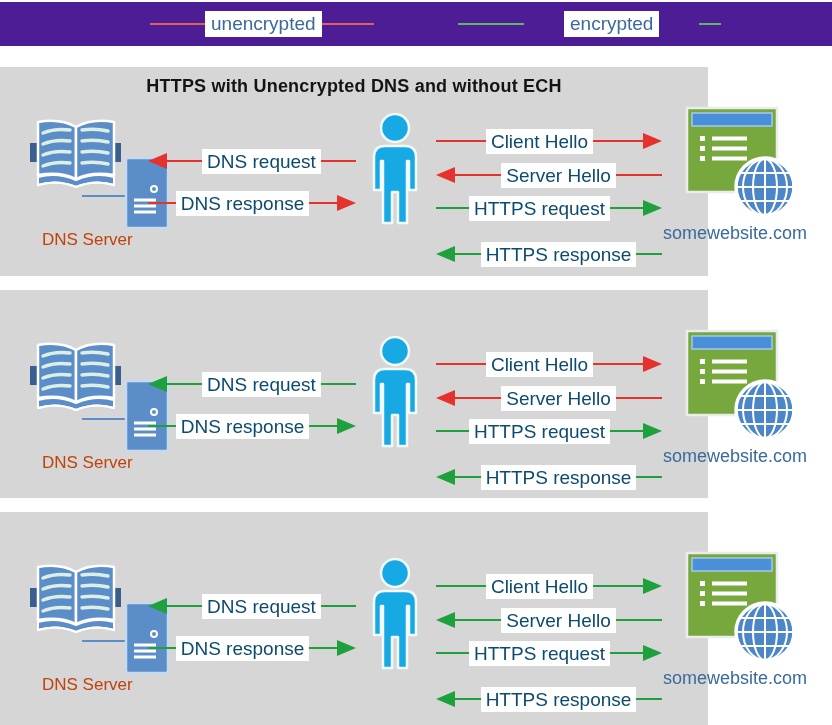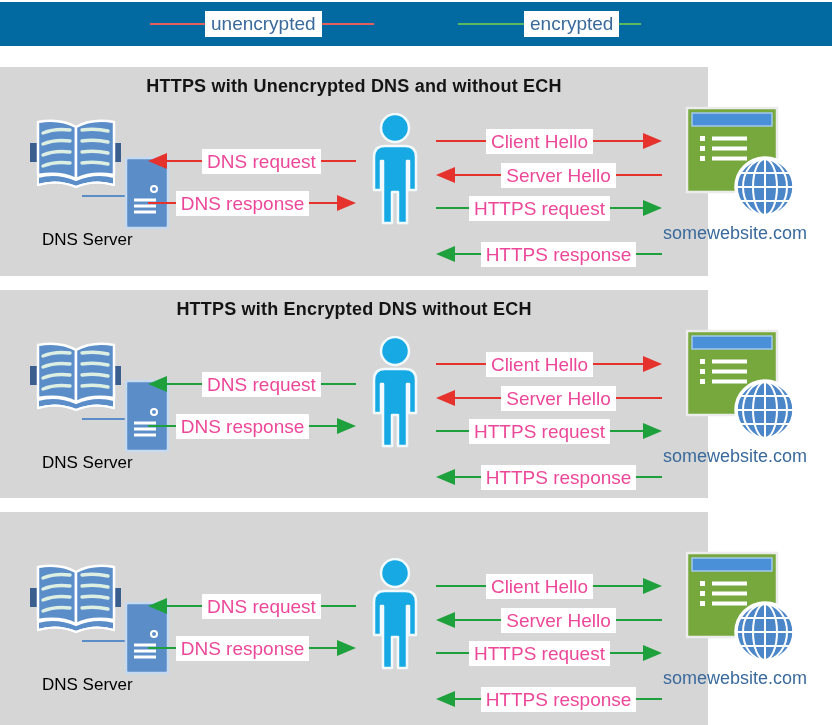--- a/index.html
+++ b/index.html
@@ -1,44 +1,44 @@
 <!DOCTYPE html>
 <html><head>
 <meta charset="utf-8">
 <style>
   html,body{margin:0;padding:0;}
   body{
     width:832px;height:725px;position:relative;background:#ffffff;
     font-family:"Liberation Sans", sans-serif;overflow:hidden;
   }
-  .bar{position:absolute;left:0;width:832px;background:#0369a1;}
+  .bar{position:absolute;left:0;width:832px;background:#4c1d95;}
   #legend-bar{top:2px;height:44px;}
   .legend-item{position:absolute;top:0;height:44px;display:flex;align-items:center;}
   .legend-item .lline{height:2px;background:currentColor;}
   .legend-item .llbl{background:#fff;color:#3a6a9c;font-size:19px;padding:2px 6px;white-space:nowrap;}
   #legend-unencrypted{left:150px;}
   #legend-encrypted{left:458px;}
 
   .panel{position:absolute;left:0;width:708px;background:#d6d6d6;}
   #panel-1{top:67px;height:209px;}
   #panel-2{top:290px;height:208px;}
   #panel-3{top:512px;height:213px;}
 
   .panel-title{position:absolute;top:9px;left:0;width:100%;text-align:center;
     font-size:18px;font-weight:bold;color:#141414;letter-spacing:.2px;}
 
   .dns-icon{position:absolute;left:30px;top:46px;}
-  .dns-label{position:absolute;left:42px;top:163px;font-size:17px;color:#000000;}
+  .dns-label{position:absolute;left:42px;top:163px;font-size:17px;color:#c2410c;}
   .person-icon{position:absolute;left:362px;top:46px;}
   .site-icon{position:absolute;left:685px;top:36px;}
   .site-label{position:absolute;left:663px;top:156px;font-size:18px;color:#3a6a9c;}
 
   .arrow{position:absolute;display:flex;align-items:center;height:26px;}
   .arrow .aline{flex:1;height:2px;background:currentColor;}
-  .arrow .albl{background:#fff;color:#ec4899;font-size:19px;line-height:25px;
+  .arrow .albl{background:#fff;color:#0c4a6e;font-size:19px;line-height:25px;
     padding:0 5px;white-space:nowrap;}
   .ahead{width:0;height:0;flex:none;}
   .ahead-l{border-top:8px solid transparent;border-bottom:8px solid transparent;
     border-right:19px solid currentColor;}
   .ahead-r{border-top:8px solid transparent;border-bottom:8px solid transparent;
     border-left:19px solid currentColor;}
 
   .a-dnsreq {left:148px;width:208px;top:81px;}
   .a-dnsresp{left:148px;width:208px;top:123px;align-items:center;}
   .a-ch {left:436px;width:226px;top:61px;}
@@ -113,21 +113,21 @@
     </g>
   </defs>
 </svg>
 
 <div class="bar" id="legend-bar">
   <div class="legend-item" id="legend-unencrypted" style="color: rgb(226, 96, 92);">
     <span class="lline" style="width:55px"></span>
     <span class="llbl">unencrypted</span>
     <span class="lline" style="width:52px"></span>
   </div>
-  <div class="legend-item" id="legend-encrypted" style="color: rgb(92, 184, 96);">
+  <div class="legend-item" id="legend-encrypted" style="color: rgb(92, 184, 96); gap: 40px;">
     <span class="lline" style="width:66px"></span>
     <span class="llbl">encrypted</span>
     <span class="lline" style="width:22px"></span>
   </div>
 </div>
 
 <div class="panel" id="panel-1">
   <div class="panel-title">HTTPS with Unencrypted DNS and without ECH</div>
   <svg class="dns-icon" width="140" height="118" viewBox="0 0 140 118">
       <use href="#dns-svg"></use>
@@ -173,21 +173,20 @@
   </div>
   <div class="arrow a-hresp" style="color: rgb(30, 161, 60);">
     <span class="ahead ahead-l"></span>
     <span class="aline"></span>
     <span class="albl">HTTPS response</span>
     <span class="aline"></span>
   </div>
 </div>
 
 <div class="panel" id="panel-2">
-  <div class="panel-title">HTTPS with Encrypted DNS without ECH</div>
   <svg class="dns-icon" width="140" height="118" viewBox="0 0 140 118">
       <use href="#dns-svg"></use>
     </svg>
   <div class="dns-label">DNS Server</div>
   <svg class="person-icon" width="66" height="114" viewBox="0 0 66 114">
       <use href="#person-svg"></use>
     </svg>
   <svg class="site-icon" width="120" height="118" viewBox="0 0 120 118">
       <use href="#site-svg"></use>
     </svg>

